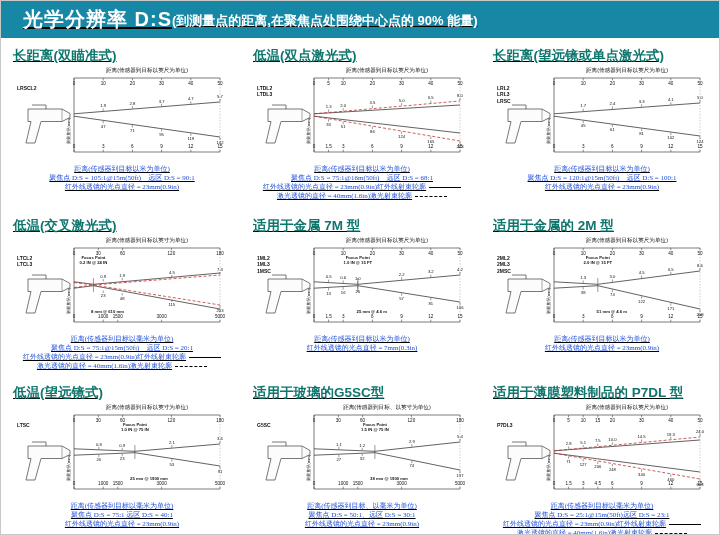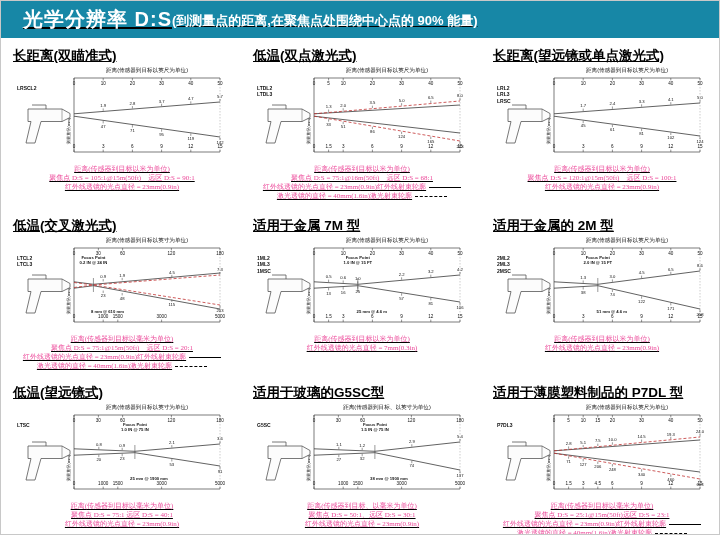--- a/index.html
+++ b/index.html
@@ -14,23 +14,23 @@
     height:37px; background:#1787a6; color:#fff;
     display:flex; align-items:center; padding:0 0 0 22px;
   }
   .header .h-title { font-size:20px; font-weight:bold; letter-spacing:1px; }
   .header .h-sub { font-size:13px; font-weight:bold; margin-top:2px; }
   .grid {
     display:grid; grid-template-columns:240px 240px 240px;
     grid-template-rows:170px 167px 159px; padding-top:5px;
   }
   .panel { padding:2px 4px 0 6px; overflow:hidden; }
-  .ptitle { font-size:13.5px; font-weight:bold; color:#000000; margin:2px 0 0 6px; white-space:nowrap; }
+  .ptitle { font-size:13.5px; font-weight:bold; color:#0f766e; margin:2px 0 0 6px; white-space:nowrap; }
   .pchart { display:block; margin:0 auto; }
-  .caps { text-align:center; font-family:"Liberation Serif", serif; color:#ec4899; }
+  .caps { text-align:center; font-family:"Liberation Serif", serif; color:#1d4ed8; }
   .cap { font-size:7px; line-height:9px; white-space:nowrap; }
   .cap .leg-label { }
   .leg-line { display:inline-block; width:32px; height:0; vertical-align:middle; margin-left:3px; }
   .leg-line.solid { border-top:1.2px solid #000; }
   .leg-line.dashed { border-top:1.2px dashed #000; }
 </style>
 </head>
 <body>
 
 <div class="page">

